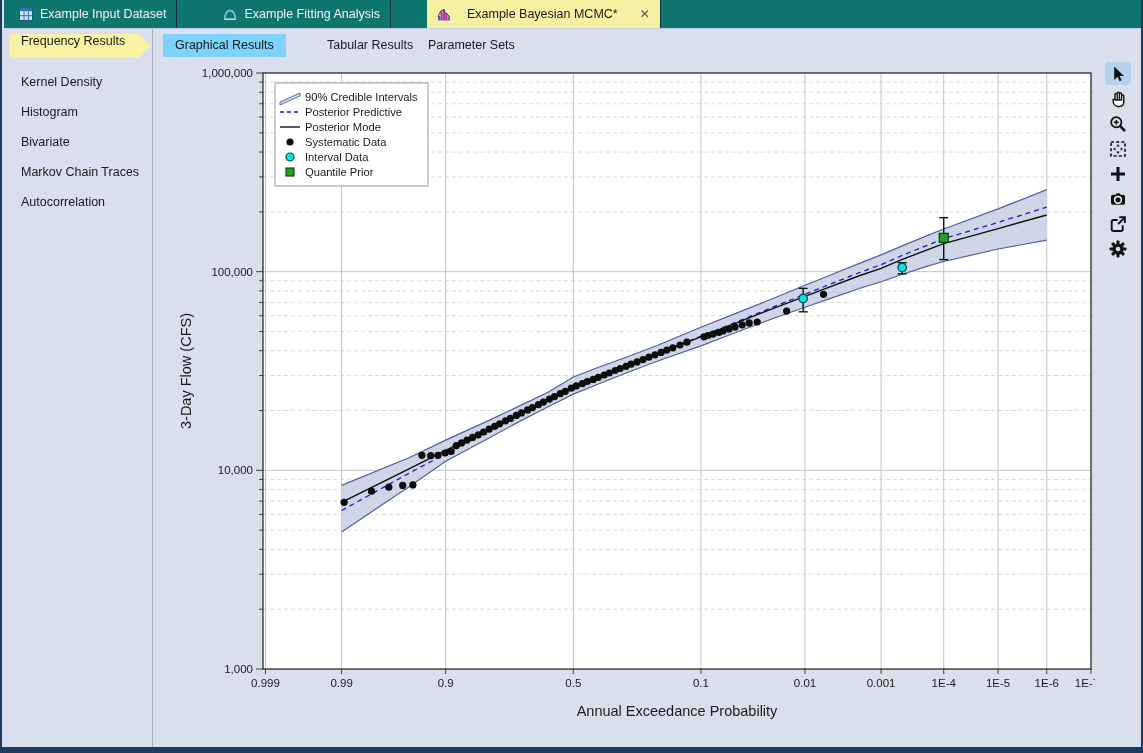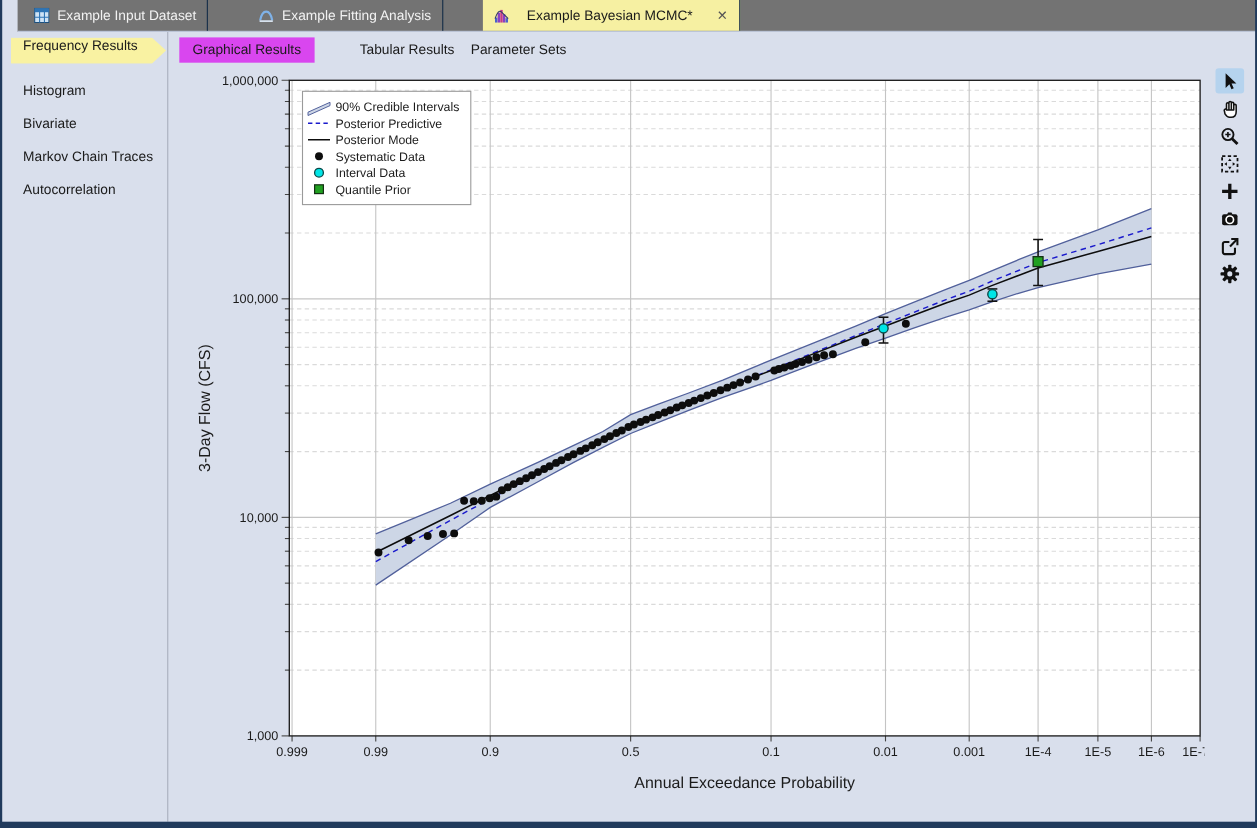--- a/index.html
+++ b/index.html
@@ -7,40 +7,40 @@
     width:1143px;height:753px;position:relative;overflow:hidden;
     background:#d9dfec;font-family:"Liberation Sans",sans-serif;color:#1a1a1a;
     -webkit-font-smoothing:antialiased;
   }
   
   .frame-left,.frame-right{position:absolute;top:0;bottom:0;width:2px;background:#203a5c;z-index:30;}
   .frame-left{left:0}.frame-right{right:0}
   .frame-bottom{position:absolute;left:0;right:0;bottom:0;height:6px;background:#203a5c;z-index:30;}
 
   
-  .tabbar{position:absolute;top:0;left:16px;right:0;height:28px;background:#737373;display:flex;align-items:stretch;z-index:20;border-bottom:1px solid #c3cde0;text-align:center;}
+  .tabbar{position:absolute;top:0;left:4px;right:0;height:28px;background:#0f766e;display:flex;align-items:stretch;z-index:20;border-bottom:1px solid #c3cde0;text-align:center;}
   .tab{display:flex;align-items:center;gap:7px;padding:0 10px;color:#f2f2f2;font-size:12.5px;border-right:1px solid #132c47;cursor:default;white-space:nowrap;margin-left:36px;}
   .tab.first{margin-left:5px;}
   .tab.active{background:#f6f0a2;color:#1a1a1a;gap:16px;}
   .tab .close{font-size:12px;color:#555;margin-left:6px;}
   .tabicon{width:14px;height:14px;flex:0 0 auto;}
 
   
   .sidebar{position:absolute;left:2px;top:29px;width:150px;bottom:6px;}
   .pennant{position:relative;margin:5px 0 0 8px;width:141px;height:24px;background:#f9f2a2;
     clip-path:polygon(0 0, calc(100% - 13px) 0, 100% 50%, calc(100% - 13px) 100%, 0 100%);
     display:flex;align-items:flex-start;padding-left:11px;box-sizing:border-box;font-size:12.5px;}
   .side-item{height:30px;line-height:30px;padding-left:19px;font-size:12.5px;}
   .side-list{margin-top:9px;}
   .splitter{position:absolute;left:152px;top:29px;bottom:6px;width:1px;background:#a9aebc;z-index:5;}
 
   
   .subtabs{position:absolute;left:153px;top:29px;right:48px;height:33px;}
   .subtab{position:absolute;top:5px;height:23px;line-height:23px;font-size:12.5px;white-space:nowrap;padding-left:40px;}
-  .subtab.selected{background:#d946ef;padding:0 12px;}
+  .subtab.selected{background:#7dd3fc;padding:0 12px;}
 
   
   #chart-svg{position:absolute;left:153px;top:28px;}
 
   
   .toolbar{position:absolute;right:2px;top:29px;width:46px;bottom:6px;display:flex;flex-direction:column;align-items:center;padding-top:33px;box-sizing:border-box;gap:2px;}
   .tool{width:26px;height:23px;display:flex;align-items:center;justify-content:center;border-radius:3px;}
   .tool.selected{background:#b5d3ee;}
   .tool svg{display:block;}
 </style>
@@ -77,20 +77,21 @@
     <span>Example Bayesian MCMC*</span>
     <span class="close">✕</span>
   </div>
 </div>
 
 <div class="sidebar">
   <div class="pennant">
     <span>Frequency Results</span>
   </div>
   <div class="side-list">
+    <div class="side-item"><span>Kernel Density</span></div>
     <div class="side-item"><span>Histogram</span></div>
     <div class="side-item"><span>Bivariate</span></div>
     <div class="side-item"><span>Markov Chain Traces</span></div>
     <div class="side-item"><span>Autocorrelation</span></div>
   </div>
 </div>
 <div class="splitter"></div>
 
 <div class="subtabs">
   <div class="subtab selected" style="left:10px;"><span>Graphical Results</span></div>

